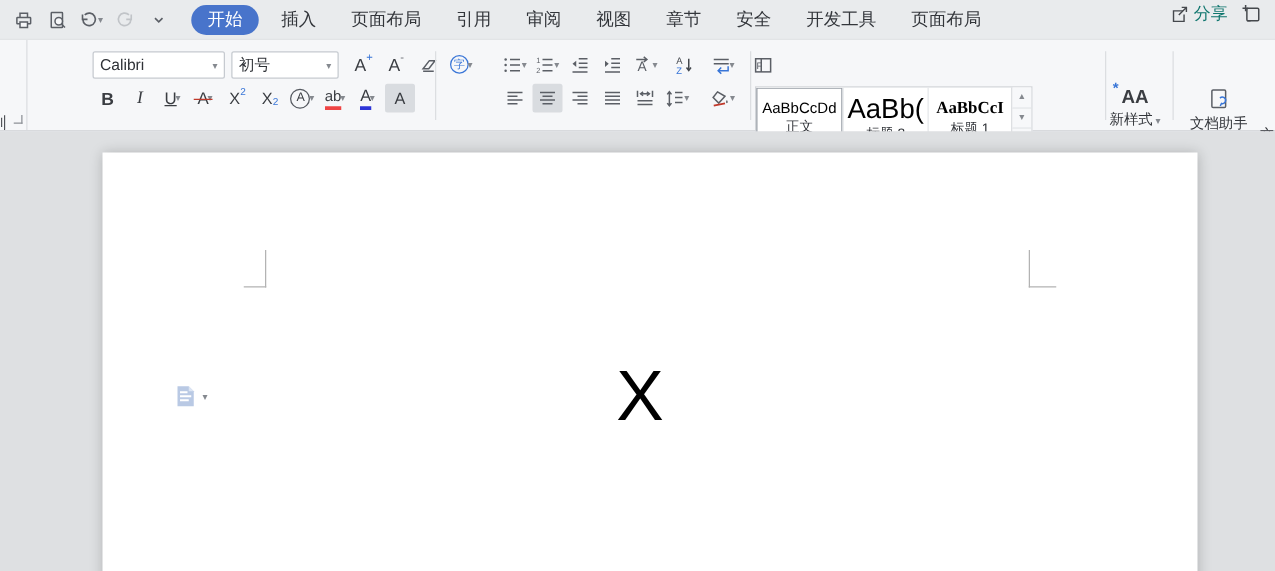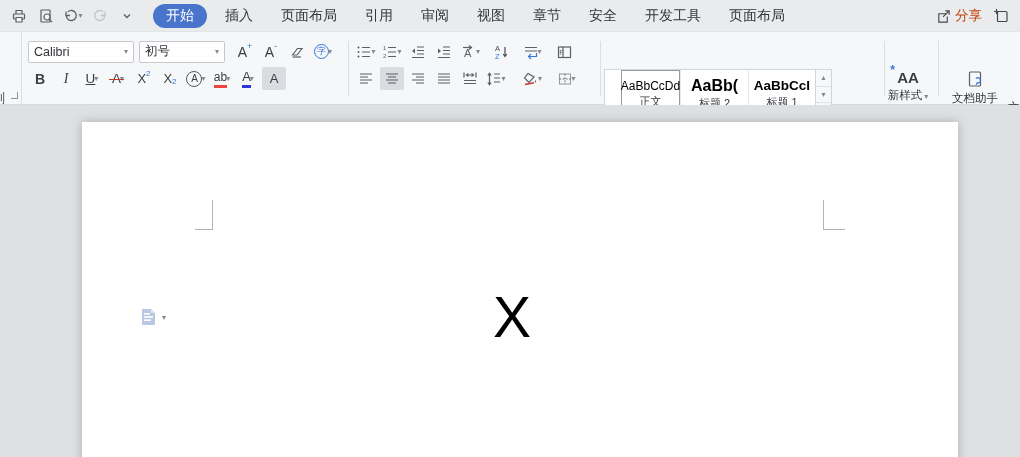--- a/index.html
+++ b/index.html
@@ -8,27 +8,27 @@
 
   
   .titlebar { position:absolute; top:0; left:0; width:1020px; height:32px; background:#e9ebed; display:flex; align-items:center; border-bottom:1px solid #e2e4e6; }
   .qa { display:flex; align-items:center; gap:3px; padding-left:7px; }
   .icon-btn { min-width:24px; height:22px; display:flex; align-items:center; justify-content:center; border-radius:3px; }
   .dd-sm { font-size:8px; color:#85898f; margin-left:-1px; }
   .tabs { display:flex; align-items:center; margin-left:14px; }
   .tab { padding:3px 14px; font-size:14px; color:#33363b; white-space:nowrap; }
   .tab.active { background:#4874cb; color:#fff; border-radius:12px; padding:3px 13px; margin-right:4px; }
   .tb-search { position:absolute; left:728px; top:0; height:32px; display:flex; align-items:center; gap:5px; font-size:13.5px; color:#3a3d42; }
-  .tb-right { position:absolute; right:7px; top:0; height:32px; display:flex; align-items:center; gap:7px; font-size:13.5px; color:#c2410c; }
+  .tb-right { position:absolute; right:7px; top:0; height:32px; display:flex; gap:7px; font-size:13.5px; color:#0f766e; }
 
   
   .ribbon { position:absolute; top:32px; left:0; width:1020px; height:73px; background:#f6f7f9; border-bottom:1px solid #d8dadd; }
   .vdiv { position:absolute; top:9px; height:55px; width:1px; background:#dcdee1; }
   .rowset { position:absolute; display:flex; flex-direction:column; gap:4px; }
-  .rrow { display:flex; align-items:center; gap:2px; }
+  .rrow { display:flex; align-items:flex-end; gap:2px;margin-left:46px; }
   .combo { height:22px; background:#fff; border:1px solid #c6cad0; border-radius:2px; display:flex; align-items:center; justify-content:space-between; padding:0 5px; font-size:12.5px; color:#2f3237; }
   .combo .dd-sm { margin-left:4px; }
   .tbtn { min-width:24px; height:23px; display:flex; align-items:center; justify-content:center; font-size:14px; color:#3a3d42; border-radius:2px; padding:0 2px; }
   .tbtn.pressed { background:#d9dce0; }
   .glyph-btn { position:relative; line-height:1; }
   .b-bold { font-weight:700; font-size:14px; }
   .b-italic { font-style:italic; font-family:"Liberation Serif",serif; font-size:14px; }
   .b-underline { text-decoration:underline; font-size:13.5px; }
   .b-strike { position:relative; font-size:13.5px; }
   .b-strike::after { content:""; position:absolute; left:-3px; right:-3px; top:52%; border-top:1.4px solid #c0392b; }
@@ -42,21 +42,21 @@
   .grow-a { font-size:14px; } .grow-a .sgn { font-size:9px; color:#3875d7; position:relative; top:-5px; }
   .shrink-a .sgn { color:#6a6e74; }
   .circ-zi { width:15px; height:15px; border:1.3px solid #3875d7; border-radius:50%; color:#3875d7; font-size:9px; display:flex; align-items:center; justify-content:center; }
 
   
   .gallery { position:absolute; left:604px; top:37px; display:flex; border:1px solid #d2d5d9; background:#fff; height:51px; }
   .style-card { display:flex; flex-direction:column; align-items:center; justify-content:center; gap:1px; border-right:1px solid #e5e7ea; padding:0 3px; }
   .style-card .prev { line-height:1.05; color:#000; white-space:nowrap; }
   .style-card .slabel { font-size:11px; color:#33363b; white-space:nowrap; }
   .style-card.selected { box-shadow:inset 0 0 0 1px #979da5; }
-  .p-body { font-size:12px; } .p-h1 { font-size:21px; font-weight:700; } .p-h2 { font-size:16px; font-weight:700;text-align:right; } .p-h3 { font-size:13.5px; font-family:Liberation Sans, sans-serif; font-weight:700; }
+  .p-body { font-size:12px; } .p-h1 { font-size:21px; font-weight:700; } .p-h2 { font-size:22px; font-weight:400;text-align:right; } .p-h3 { font-size:13.5px; font-family:Liberation Serif, serif; font-weight:700; }
   .gal-scroll { width:16px; display:flex; flex-direction:column; border-left:1px solid #d2d5d9; }
   .gal-scroll .gs { flex:1; display:flex; align-items:center; justify-content:center; font-size:7px; color:#85898f; border-bottom:1px solid #e0e2e5; background:#f7f8fa; }
   .gal-scroll .gs:last-child { border-bottom:none; }
   .gs-exp { border-top:1px solid #85898f; line-height:3px; }
 
   .big-group { position:absolute; top:38px; display:flex; flex-direction:column; align-items:center; gap:3px; }
   .big-group .blabel { font-size:11.5px; color:#33363b; white-space:nowrap; }
   .aa-ic { font-size:15px; font-weight:600; color:#3a3d42; line-height:1; position:relative; }
   .aa-ic .star { position:absolute; left:-7px; top:-6px; color:#3875d7; font-size:12px; font-weight:700; }
 
@@ -328,21 +328,21 @@
             <path d="M8 3v10M2.5 8h11" stroke-dasharray="1.6 1.6" stroke="#5b5f66"></path>
           </svg>
         <span class="dd-sm">▾</span>
       </span>
     </div>
   </div>
 
   <div class="vdiv" style="left:600px;"></div>
 
   <div class="gallery">
-    <div class="style-card selected" style="width:60px;margin-left:16px;">
+    <div class="style-card selected" style="width:70px;">
       <span class="prev p-body">AaBbCcDd</span>
       <span class="slabel">正文</span>
     </div>
     <div class="style-card" style="width:68px;">
       <span class="prev p-h2">AaBb(</span>
       <span class="slabel">标题 2</span>
     </div>
     <div class="style-card" style="width:66px; border-right:none;">
       <span class="prev p-h3">AaBbCcI</span>
       <span class="slabel">标题 1</span>

